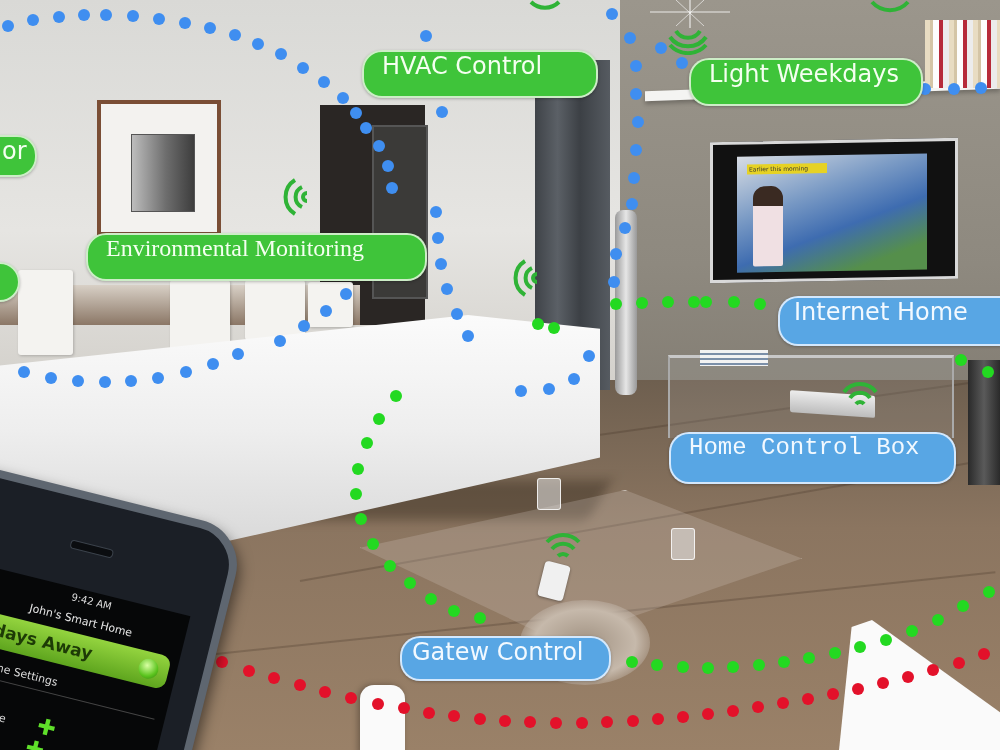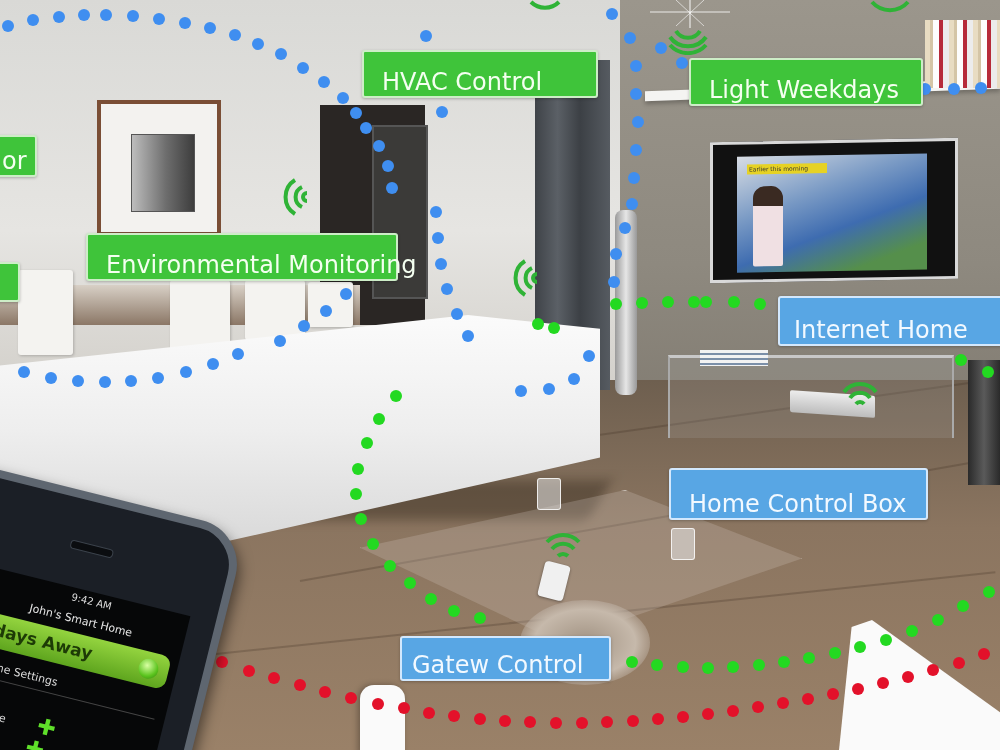--- a/index.html
+++ b/index.html
@@ -48,21 +48,21 @@
   .ph-plus { position:absolute; color:#5fe02a; font-size:22px; font-weight:bold; line-height:1; }
   .ph-divider { position:absolute; height:1px; background:#444; }
   
   .dot { position:absolute; width:12px; height:12px; border-radius:50%; }
   .dot.blue { background:#3f8ef0; }
   .dot.green { background:#23d921; }
   .dot.red { background:#e3112a; }
   
   .wifi { position:absolute; }
   
-  .callout { position:absolute; border-radius:3px; border:2px solid rgba(230,245,225,0.85); box-shadow:0 1px 3px rgba(0,0,0,0.25); color:#f4fff0; white-space:nowrap; display:flex; align-items:flex-end; padding:0 18px; box-sizing:border-box; font-size:24px; }
+  .callout { position:absolute; border-radius:20px; border:2px solid rgba(230,245,225,0.85); box-shadow:0 1px 3px rgba(0,0,0,0.25); color:#f4fff0; white-space:nowrap; display:flex; align-items:flex-start; padding:0 18px; box-sizing:border-box; font-size:24px; }
   .callout.green { background:#3fc43a; }
   .callout.blue { background:#58a6e4; color:#f2f9ff; border-color:rgba(225,240,255,0.9); }
   .tail { position:absolute; width:0; height:0; }
 </style>
 </head>
 <body>
 
 <div class="scene">
   <div class="wall-left"></div>
   <div class="wall-right"></div>
@@ -312,39 +312,39 @@
   <svg class="tail" style="left:880px;top:30px" width="26" height="32" viewBox="0 0 26 32">
       <path d="M0 32 L6 0 Q10 22 26 32 Z" fill="#3fc43a"></path>
     </svg>
   <div class="callout green" style="left:689px;top:58px;width:234px;height:48px;">
     <span>Light Weekdays</span>
   </div>
 
   <svg class="tail" style="left:370px;top:205px" width="26" height="30" viewBox="0 0 26 30">
       <path d="M0 30 L4 0 Q10 20 26 30 Z" fill="#3fc43a"></path>
     </svg>
-  <div class="callout green" style="left:86px;top:233px;width:312px;height:48px;">
+  <div class="callout green" style="left:86px;top:233px;width:341px;height:48px;font-family:Liberation Serif, serif;">
     <span>Environmental Monitoring</span>
   </div>
 
   <svg class="tail" style="left:508px;top:314px" width="26" height="32" viewBox="0 0 26 32">
       <path d="M0 32 L6 0 Q12 22 26 32 Z" fill="#3fc43a"></path>
     </svg>
 
   <div class="callout blue" style="left:778px;top:296px;width:240px;height:50px;padding-left:14px;">
     <span>Internet Home</span>
   </div>
   <svg class="tail" style="left:800px;top:344px" width="26" height="40" viewBox="0 0 26 40">
       <path d="M0 0 L26 0 L18 40 Q12 16 0 0 Z" fill="#58a6e4"></path>
     </svg>
 
   <svg class="tail" style="left:880px;top:412px" width="26" height="36" viewBox="0 0 26 36">
       <path d="M0 36 L6 0 Q12 24 26 36 Z" fill="#58a6e4"></path>
     </svg>
-  <div class="callout blue" style="left:669px;top:468px;width:259px;height:52px;">
+  <div class="callout blue" style="left:669px;top:432px;width:287px;height:52px;font-family:Liberation Mono, monospace;">
     <span>Home Control Box</span>
   </div>
 
   <svg class="tail" style="left:568px;top:608px" width="26" height="32" viewBox="0 0 26 32">
       <path d="M0 32 L6 0 Q12 22 26 32 Z" fill="#58a6e4"></path>
     </svg>
   <div class="callout blue" style="left:400px;top:636px;width:211px;height:45px;padding:0 10px;">
     <span>Gatew Control</span>
   </div>
 

